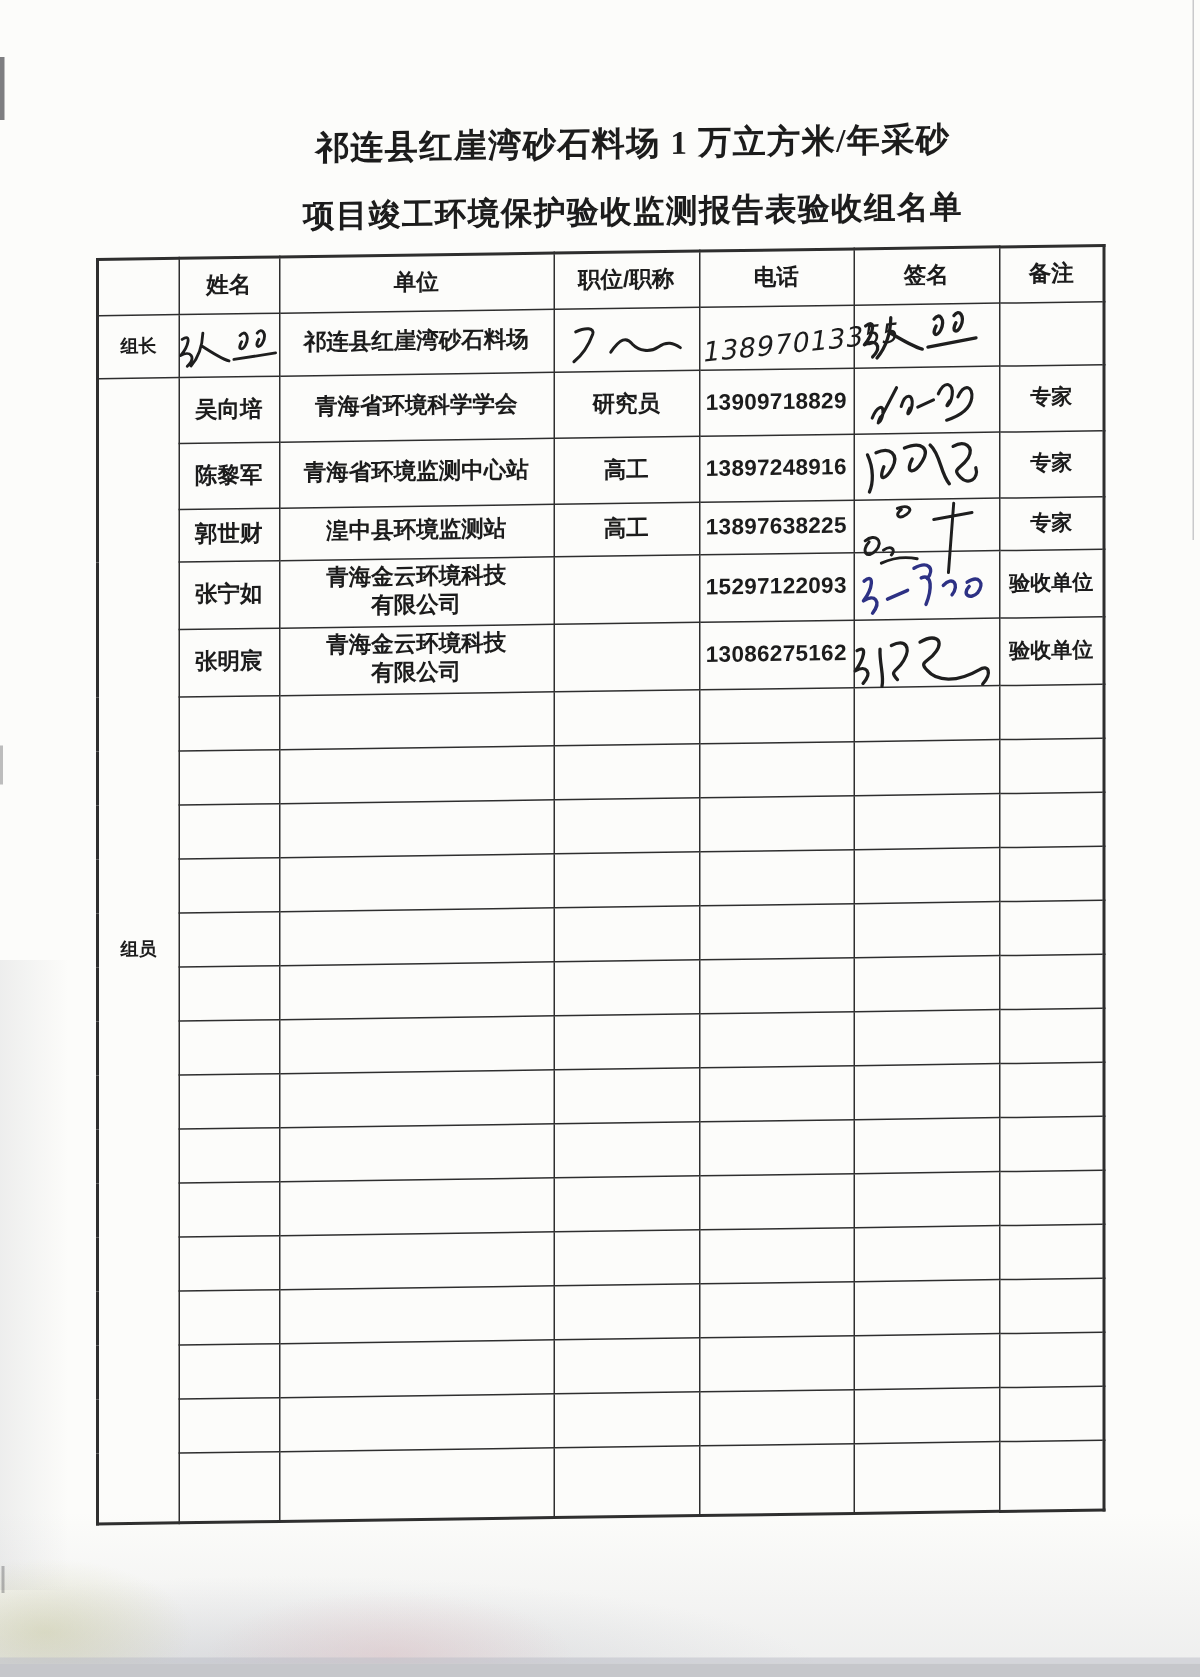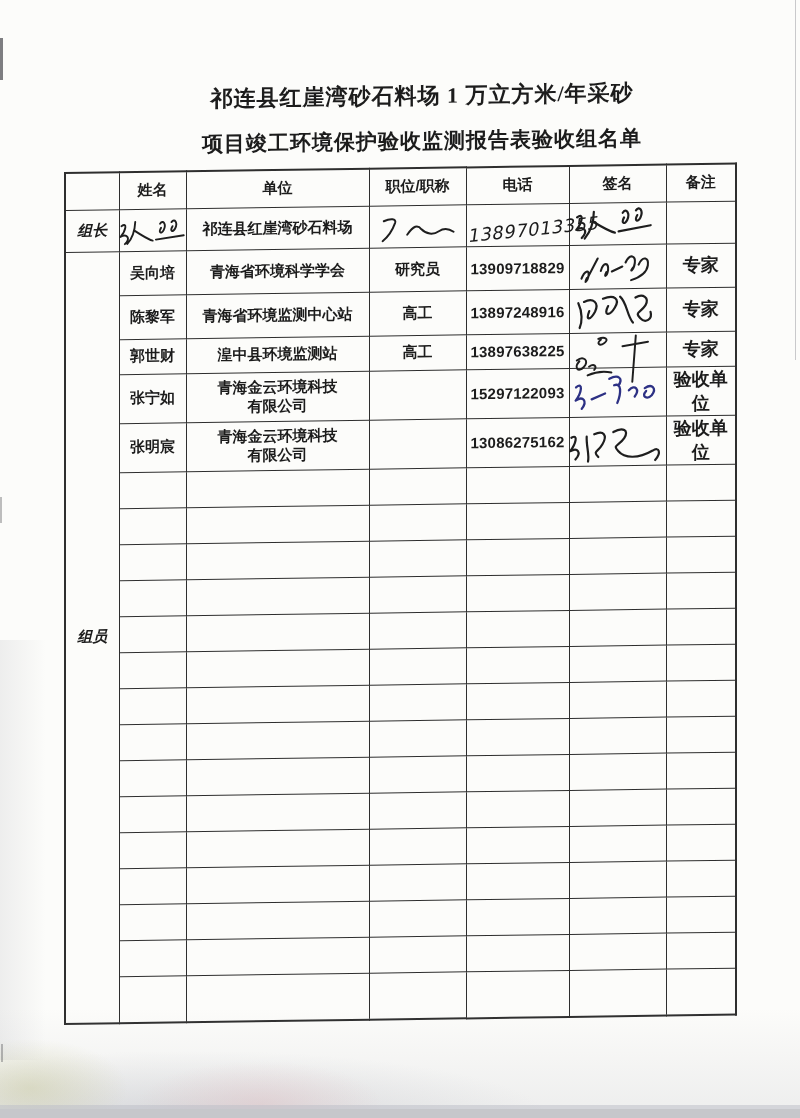--- a/index.html
+++ b/index.html
@@ -19,23 +19,23 @@
   .t1{font-family:"Liberation Serif",serif;font-weight:700;font-size:22px;letter-spacing:1px;}
   .t2{font-family:"Liberation Serif",serif;font-weight:700;font-size:21px;letter-spacing:1px;margin-top:16px;}
   table{position:absolute;left:64px;top:172px;width:671px;
     border-collapse:collapse;table-layout:fixed;border:2.5px solid var(--grid);}
   td{border:1.5px solid var(--grid);text-align:center;vertical-align:middle;
     font-weight:700;font-size:15px;padding:0 2px;position:relative;overflow:visible;}
   .r-header{height:37px;} .r-leader{height:42px;}
   .r-m1,.r-m2{height:44px;} .r-m3{height:35px;} .r-m4,.r-m5{height:45px;}
   .r-empty{height:36px;} .r-last{height:47px;}
   .unit{white-space:pre-line;line-height:1.25;}
-  .remark{font-size:18px;}
+  .remark{font-size:14px;}
   .phone{letter-spacing:.2px;}
-  .role{font-size:15px;font-style:italic;}
+  .role{font-size:12px;}
   .hw-phone{display:inline-block;font-family:"DejaVu Sans",sans-serif;font-weight:400;
     font-size:18px;letter-spacing:.5px;transform:rotate(-5deg) skewX(-13deg) translateY(4px);white-space:nowrap;}
   .sig{position:absolute;pointer-events:none;line-height:0;}
   .sig svg path{fill:none;stroke:currentColor;stroke-width:2.3;stroke-linecap:round;stroke-linejoin:round;}
   .ink-black{color:var(--sig-black);} .ink-blue{color:var(--sig-blue);}
   .mottle{position:absolute;left:0;top:1008px;width:800px;height:102px;
     background:
       radial-gradient(140px 70px at 30px 80px, rgba(198,198,150,.45), rgba(198,198,150,0) 70%),
       radial-gradient(170px 60px at 260px 96px, rgba(224,190,194,.42), rgba(224,190,194,0) 72%),
       radial-gradient(480px 90px at 190px 110px, rgba(165,168,178,.32), rgba(165,168,178,0) 75%),

